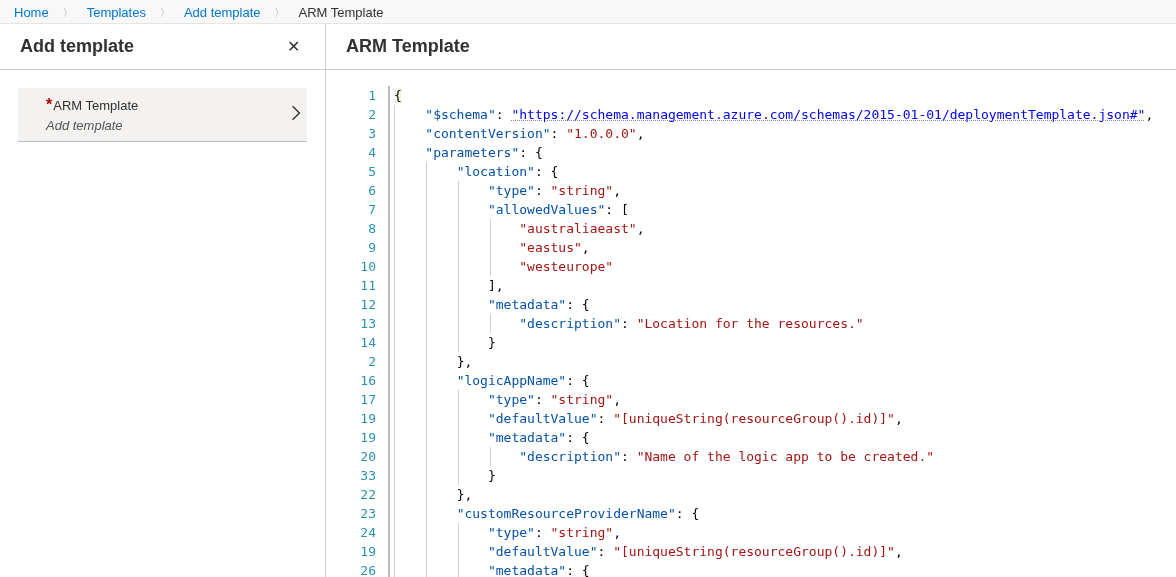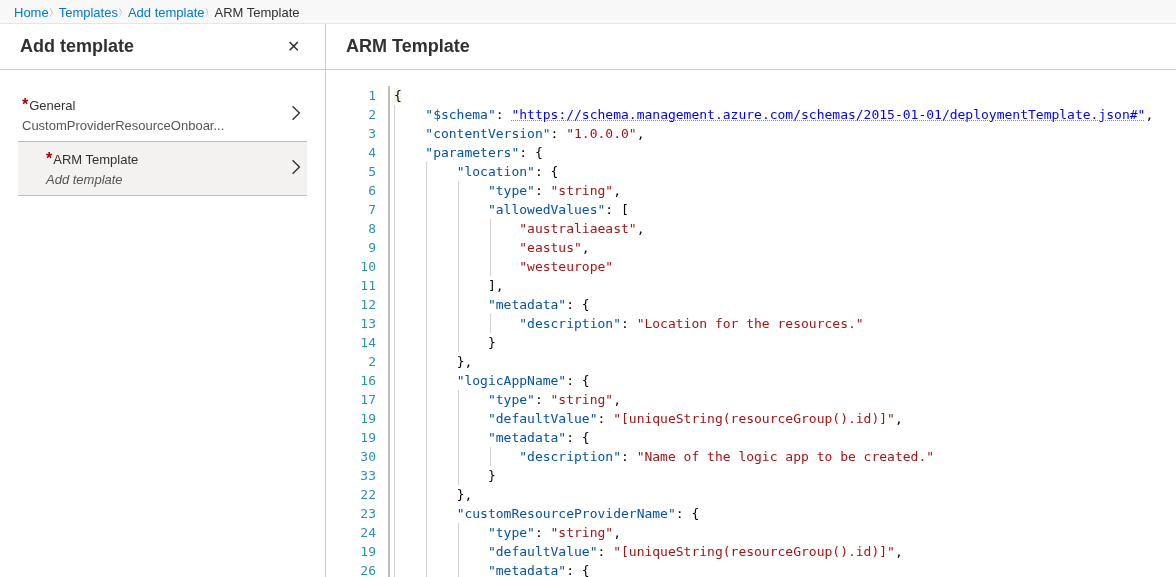--- a/index.html
+++ b/index.html
@@ -1,20 +1,20 @@
 <!DOCTYPE html>
 <html><head>
 <meta charset="utf-8">
 <style>
   * { margin: 0; padding: 0; box-sizing: border-box; }
   html, body { width: 1176px; height: 577px; font-family: "Segoe UI", Arial, sans-serif; background: #ffffff; overflow: hidden; color: #323130; }
   .root { width: 1176px; height: 577px; display: flex; flex-direction: column; }
 
   
-  .breadcrumb { height: 24px; padding: 2px 10px 0 14px; font-size: 13px; color: #605e5c; display: flex; align-items: center; gap: 0; border-bottom: 1px solid #e5e5e5; background:#f8f8f8;}
+  .breadcrumb { height: 24px; padding: 2px 10px 0 14px; font-size: 13px; color: #605e5c; display: flex; align-items: center; gap: 14px; border-bottom: 1px solid #e5e5e5; background:#f8f8f8;}
   .breadcrumb a { color: #0078d4; text-decoration: none; }
   .breadcrumb .sep { color: #888; font-size: 10px; }
   .breadcrumb .current { color: #323130; }
 
   
   .main { flex: 1; display: flex; min-height: 0; }
 
   
   .left-blade { width: 326px; border-right: 1px solid #cccccc; display: flex; flex-direction: column; }
   .blade-header { display: flex; align-items: center; justify-content: space-between; padding: 12px 20px 12px 20px; border-bottom: 1px solid #cccccc; }
@@ -74,29 +74,20 @@
 
   <div class="main">
 
     <div class="left-blade">
       <div class="blade-header">
         <div class="blade-title">Add template</div>
         <div class="close-btn" aria-label="Close"></div>
       </div>
       <div class="left-body">
 
-        <div class="step">
-          <span class="req">*</span><span class="label">General</span>
-          <span class="sub">CustomProviderResourceOnboar...</span>
-          <span class="chev">
-            <svg viewBox="0 0 8 14">
-                <path d="M1 1 L7 7 L1 13" stroke="#323130" stroke-width="1.2" fill="none"></path>
-              </svg>
-          </span>
-        </div>
 
         <div class="step active">
           <span class="req">*</span><span class="label">ARM Template</span>
           <span class="sub italic">Add template</span>
           <span class="chev">
             <svg viewBox="0 0 8 14">
                 <path d="M1 1 L7 7 L1 13" stroke="#323130" stroke-width="1.2" fill="none"></path>
               </svg>
           </span>
         </div>
@@ -123,21 +114,21 @@
               <div>10</div>
               <div>11</div>
               <div>12</div>
               <div>13</div>
               <div>14</div>
               <div>2</div>
               <div>16</div>
               <div>17</div>
               <div>19</div>
               <div>19</div>
-              <div>30</div>
+              <div>20</div>
               <div>33</div>
               <div>22</div>
               <div>23</div>
               <div>24</div>
               <div>19</div>
               <div>26</div>
             </div>
           <div class="code" id="code"><div class="code-line"><span></span><span class="br openbrace-hl">{</span></div><div class="code-line"><span class="ig" style="left: 4px;"></span><span>    </span><span class="pk">"$schema"</span><span class="pn">: </span><span class="ln">"https://schema.management.azure.com/schemas/2015-01-01/deploymentTemplate.json#"</span><span class="pn">,</span></div><div class="code-line"><span class="ig" style="left: 4px;"></span><span>    </span><span class="pk">"contentVersion"</span><span class="pn">: </span><span class="st">"1.0.0.0"</span><span class="pn">,</span></div><div class="code-line"><span class="ig" style="left: 4px;"></span><span>    </span><span class="pk">"parameters"</span><span class="pn">: </span><span class="br">{</span></div><div class="code-line"><span class="ig" style="left: 4px;"></span><span class="ig" style="left: 36px;"></span><span>        </span><span class="pk">"location"</span><span class="pn">: </span><span class="br">{</span></div><div class="code-line"><span class="ig" style="left: 4px;"></span><span class="ig" style="left: 36px;"></span><span class="ig" style="left: 68px;"></span><span>            </span><span class="pk">"type"</span><span class="pn">: </span><span class="st">"string"</span><span class="pn">,</span></div><div class="code-line"><span class="ig" style="left: 4px;"></span><span class="ig" style="left: 36px;"></span><span class="ig" style="left: 68px;"></span><span>            </span><span class="pk">"allowedValues"</span><span class="pn">: [</span></div><div class="code-line"><span class="ig" style="left: 4px;"></span><span class="ig" style="left: 36px;"></span><span class="ig" style="left: 68px;"></span><span class="ig" style="left: 100px;"></span><span>                </span><span class="st">"australiaeast"</span><span class="pn">,</span></div><div class="code-line"><span class="ig" style="left: 4px;"></span><span class="ig" style="left: 36px;"></span><span class="ig" style="left: 68px;"></span><span class="ig" style="left: 100px;"></span><span>                </span><span class="st">"eastus"</span><span class="pn">,</span></div><div class="code-line"><span class="ig" style="left: 4px;"></span><span class="ig" style="left: 36px;"></span><span class="ig" style="left: 68px;"></span><span class="ig" style="left: 100px;"></span><span>                </span><span class="st">"westeurope"</span></div><div class="code-line"><span class="ig" style="left: 4px;"></span><span class="ig" style="left: 36px;"></span><span class="ig" style="left: 68px;"></span><span>            </span><span class="pn">],</span></div><div class="code-line"><span class="ig" style="left: 4px;"></span><span class="ig" style="left: 36px;"></span><span class="ig" style="left: 68px;"></span><span>            </span><span class="pk">"metadata"</span><span class="pn">: </span><span class="br">{</span></div><div class="code-line"><span class="ig" style="left: 4px;"></span><span class="ig" style="left: 36px;"></span><span class="ig" style="left: 68px;"></span><span class="ig" style="left: 100px;"></span><span>                </span><span class="pk">"description"</span><span class="pn">: </span><span class="st">"Location for the resources."</span></div><div class="code-line"><span class="ig" style="left: 4px;"></span><span class="ig" style="left: 36px;"></span><span class="ig" style="left: 68px;"></span><span>            </span><span class="br">}</span></div><div class="code-line"><span class="ig" style="left: 4px;"></span><span class="ig" style="left: 36px;"></span><span>        </span><span class="br">},</span></div><div class="code-line"><span class="ig" style="left: 4px;"></span><span class="ig" style="left: 36px;"></span><span>        </span><span class="pk">"logicAppName"</span><span class="pn">: </span><span class="br">{</span></div><div class="code-line"><span class="ig" style="left: 4px;"></span><span class="ig" style="left: 36px;"></span><span class="ig" style="left: 68px;"></span><span>            </span><span class="pk">"type"</span><span class="pn">: </span><span class="st">"string"</span><span class="pn">,</span></div><div class="code-line"><span class="ig" style="left: 4px;"></span><span class="ig" style="left: 36px;"></span><span class="ig" style="left: 68px;"></span><span>            </span><span class="pk">"defaultValue"</span><span class="pn">: </span><span class="st">"[uniqueString(resourceGroup().id)]"</span><span class="pn">,</span></div><div class="code-line"><span class="ig" style="left: 4px;"></span><span class="ig" style="left: 36px;"></span><span class="ig" style="left: 68px;"></span><span>            </span><span class="pk">"metadata"</span><span class="pn">: </span><span class="br">{</span></div><div class="code-line"><span class="ig" style="left: 4px;"></span><span class="ig" style="left: 36px;"></span><span class="ig" style="left: 68px;"></span><span class="ig" style="left: 100px;"></span><span>                </span><span class="pk">"description"</span><span class="pn">: </span><span class="st">"Name of the logic app to be created."</span></div><div class="code-line"><span class="ig" style="left: 4px;"></span><span class="ig" style="left: 36px;"></span><span class="ig" style="left: 68px;"></span><span>            </span><span class="br">}</span></div><div class="code-line"><span class="ig" style="left: 4px;"></span><span class="ig" style="left: 36px;"></span><span>        </span><span class="br">},</span></div><div class="code-line"><span class="ig" style="left: 4px;"></span><span class="ig" style="left: 36px;"></span><span>        </span><span class="pk">"customResourceProviderName"</span><span class="pn">: </span><span class="br">{</span></div><div class="code-line"><span class="ig" style="left: 4px;"></span><span class="ig" style="left: 36px;"></span><span class="ig" style="left: 68px;"></span><span>            </span><span class="pk">"type"</span><span class="pn">: </span><span class="st">"string"</span><span class="pn">,</span></div><div class="code-line"><span class="ig" style="left: 4px;"></span><span class="ig" style="left: 36px;"></span><span class="ig" style="left: 68px;"></span><span>            </span><span class="pk">"defaultValue"</span><span class="pn">: </span><span class="st">"[uniqueString(resourceGroup().id)]"</span><span class="pn">,</span></div><div class="code-line"><span class="ig" style="left: 4px;"></span><span class="ig" style="left: 36px;"></span><span class="ig" style="left: 68px;"></span><span>            </span><span class="pk">"metadata"</span><span class="pn">: </span><span class="br">{</span></div></div>
         </div>
       </div>

